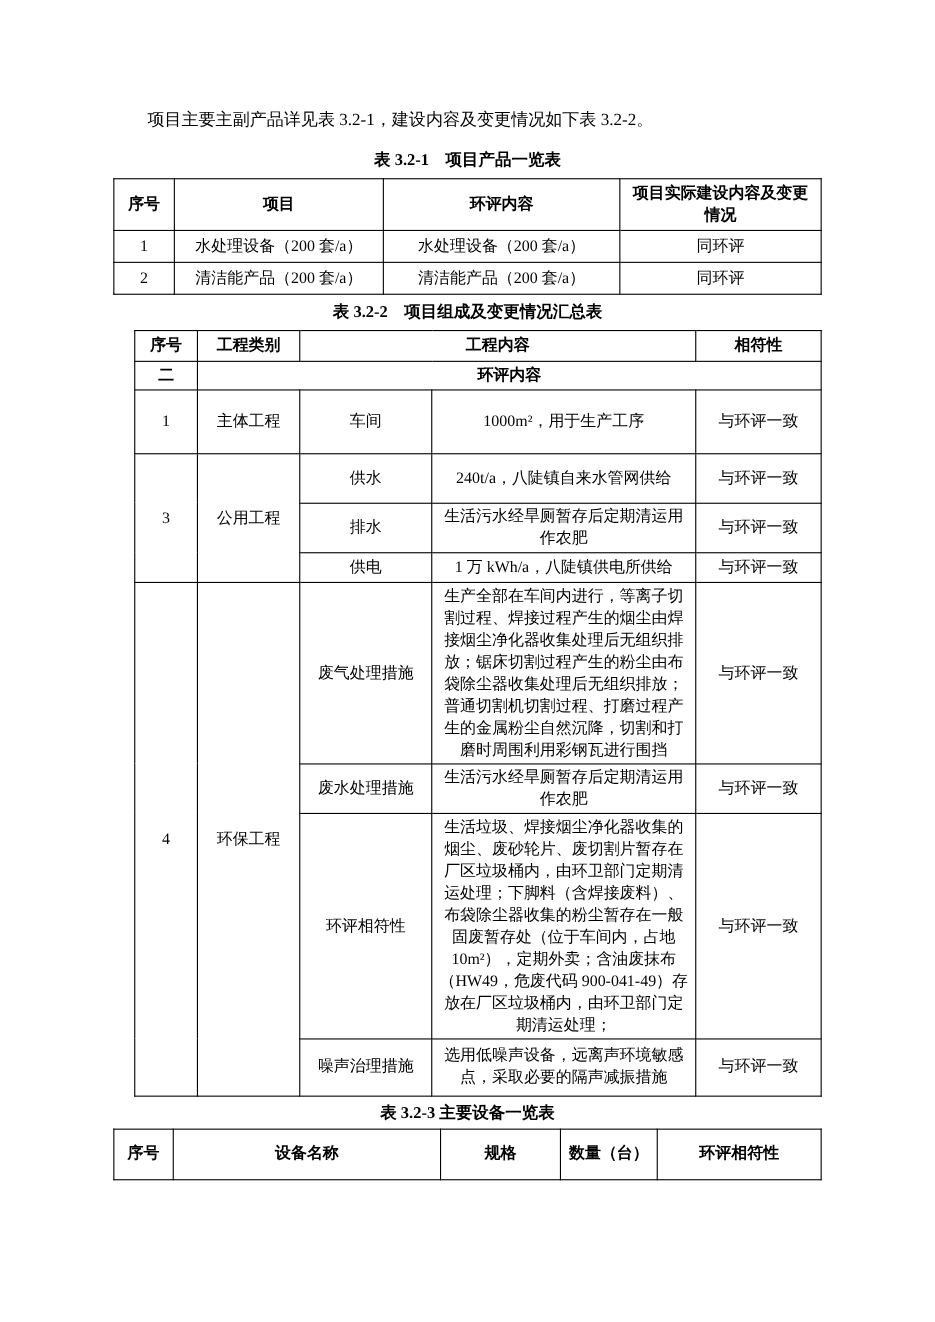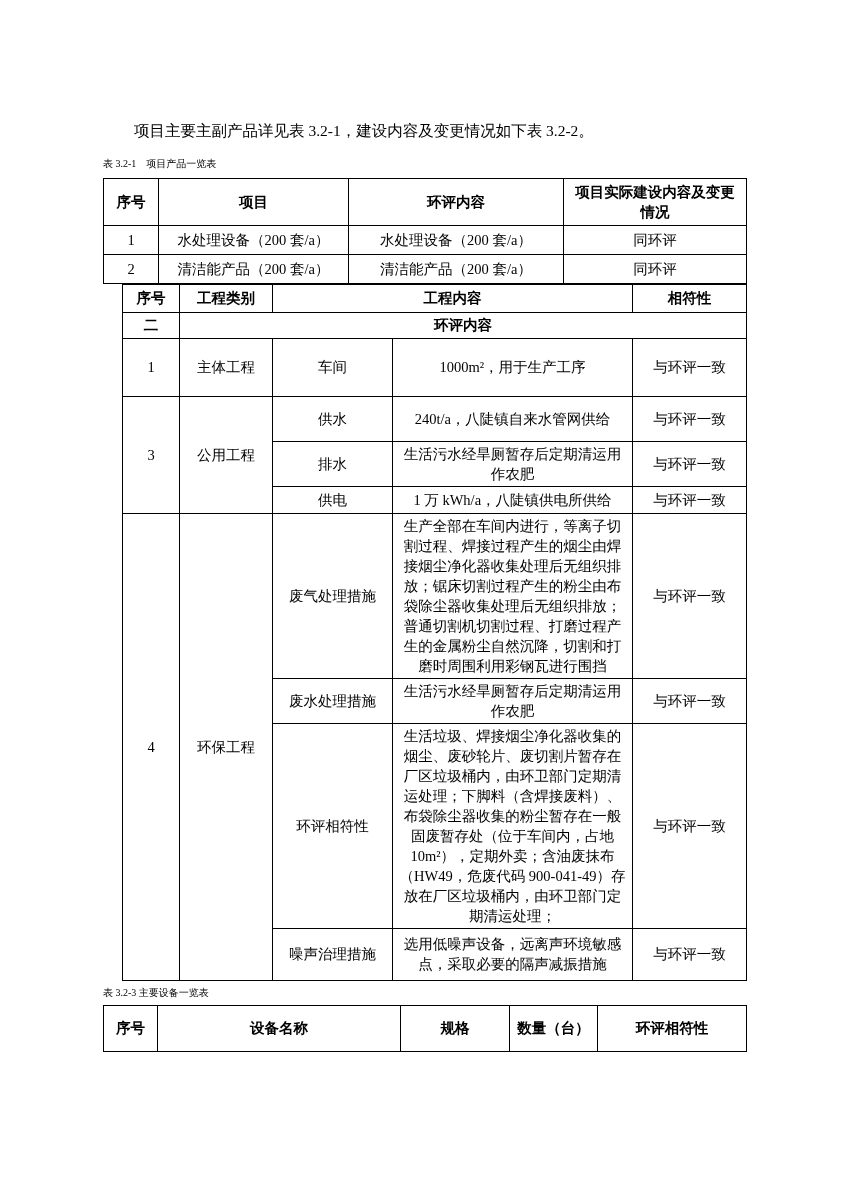--- a/index.html
+++ b/index.html
@@ -14,29 +14,29 @@
     width:850px; height:1202px;
     padding:95px 103px 0 103px;
     position:relative;
   }
   .doc-heading {
     font-size:18.5px; font-weight:bold;
     letter-spacing:0.5px;
     margin-left:24px;
   }
   .intro {
-    margin-top:25px;
+    margin-top:4px;
     font-size:15.5px;
     text-indent:2em;
     line-height:1.4;
   }
   .table-caption {
-    text-align:left;
-    font-weight:normal;
-    font-size:10px;
+    text-align:center;
+    font-weight:bold;
+    font-size:15px;
   }
   .cap1 { margin:15px 0 7px 0; }
   .cap2 { margin:6px 0 7px 0; }
   .cap3 { margin:5px 0 5px 0; }
   table {
     border-collapse:collapse;
     table-layout:fixed;
     width:100%;
     font-size:14.5px;
   }
@@ -103,20 +103,21 @@
     </tr>
     <tr class="hr29">
       <td>2</td>
       <td>清洁能产品（200 套/a）</td>
       <td>清洁能产品（200 套/a）</td>
       <td>同环评</td>
     </tr>
   </tbody>
     </table>
 
+  <div class="table-caption cap2">表 3.2-2　项目组成及变更情况汇总表</div>
 
   <table class="t2">
     <colgroup>
       <col style="width:57px">
         <col style="width:93px">
         <col style="width:120px">
         <col style="width:240px">
         <col>
     </colgroup>
     <tbody>

